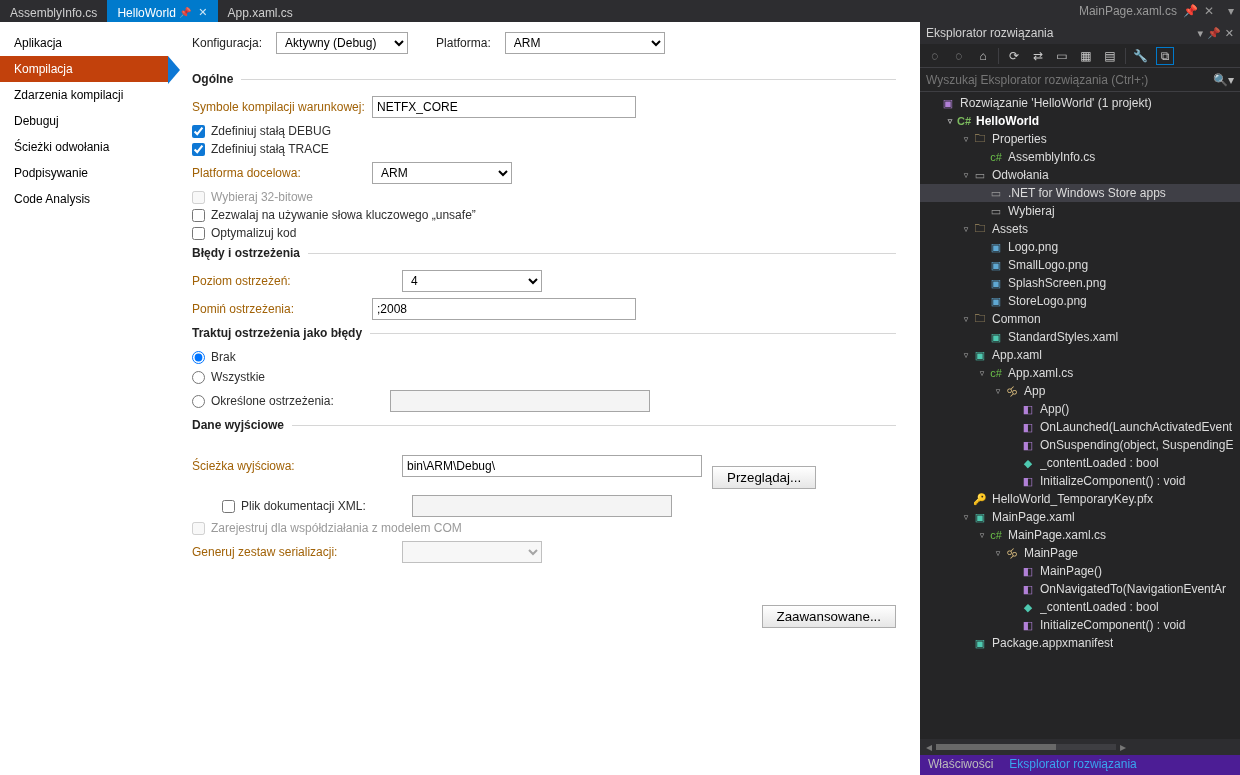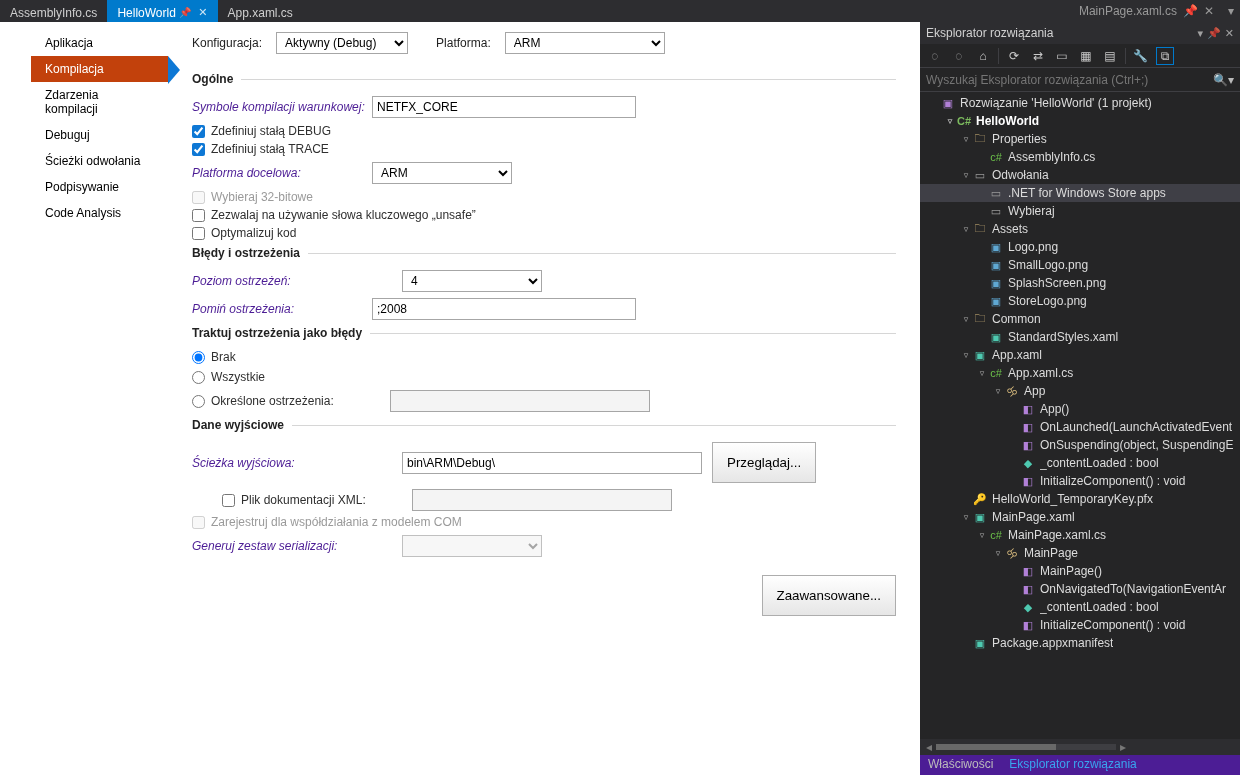--- a/index.html
+++ b/index.html
@@ -9,44 +9,44 @@
 .tab { padding: 3px 10px 0 10px; color: #cfcfcf; display: flex; align-items: center; gap: 4px; cursor: pointer; }
 .tab.active { background: #007acc; color: #fff; }
 .tab .pin { font-size: 10px; opacity: .9; }
 .tab .x { font-size: 11px; opacity: .8; margin-left: 2px; }
 .top-tabs .spacer { flex: 1; }
 .far-tab { color: #999; display: flex; align-items: center; gap: 6px; padding-right: 6px; }
 
 .main-row { display: flex; flex: 1; min-height: 0; }
 .editor-area { width: 920px; background: #fff; color: #000; display: flex; }
 .side-tabs { width: 168px; background: #fff; border-right: 0; padding-top: 8px; }
-.side-tabs .item { padding: 6px 14px; color: #000; cursor: pointer; position: relative; margin-left: 31px; }
+.side-tabs .item { padding: 6px 14px; color: #000; cursor: pointer; position: relative; }
 .side-tabs .item.active { background: #c2410c; color: #fff; }
 .side-tabs .item.active::after {
   content:""; position:absolute; right:-12px; top:0; border-top:14px solid transparent;
   border-bottom:14px solid transparent; border-left:12px solid #0e78d5;
 }
 
 .form { flex: 1; padding: 10px 24px 20px 24px; color: #2f2f2f; overflow: auto; }
 .row { display: flex; align-items: center; gap: 14px; margin-bottom: 18px; }
 .row label { color: #222; }
 select, input[type=text] { border: 1px solid #a6a6a6; background: #fff; padding: 2px 4px; font-size: 12px; height: 22px; }
 select { height: 22px; }
 .sec-head { display: flex; align-items: center; gap: 8px; margin: 6px 0 10px 0; font-weight: 600; color: #222; }
 .sec-head .line { flex: 1; height: 1px; background: #d6d6d6; }
 .fld { display: flex; align-items: center; margin: 6px 0; }
-.fld .lab { width: 180px; color: #4c1d95; font-style: italic; }
+.fld .lab { width: 180px; color: #a16207; }
 .inp-w   { width: 264px; }
 .inp-sm  { width: 140px; }
 .chk { display: flex; align-items: center; gap: 6px; margin: 4px 0 4px 0; }
 .chk input { accent-color: #0e78d5; }
 .chk.disabled { color: #9a9a9a; }
 .chk.disabled input { accent-color: #bbb; }
 .radio { display: flex; align-items: center; gap: 6px; margin: 6px 0; }
-.btn { border: 1px solid #adadad; background: linear-gradient(#fff,#e6e6e6); padding: 12px 14px; cursor: pointer; }
+.btn { border: 1px solid #adadad; background: linear-gradient(#fff,#e6e6e6); padding: 3px 14px; cursor: pointer; margin-top: 24px; }
 .btns-right { display:flex; justify-content:flex-end; margin-top:18px; }
 
 .right-panel { flex: 1; display: flex; flex-direction: column; background: #252526; min-width: 0; }
 .panel-title { display: flex; align-items: center; background: #2d2d30; height: 22px; padding: 0 6px; color: #d2d2d2; }
 .panel-title .t { flex: 1; }
 .panel-title .ic { font-size: 11px; opacity: .7; margin-left: 4px; cursor: pointer; }
 .toolbar { display: flex; align-items: center; gap: 6px; height: 24px; padding: 0 6px; border-bottom: 1px solid #3e3e42; }
 .toolbar .tbtn { width: 18px; height: 18px; display:flex; align-items:center; justify-content:center; color:#c9c9c9; font-size:12px; cursor:pointer; }
 .toolbar .tbtn.framed { border: 1px solid #007acc; }
 .toolbar .sep { width:1px; height:16px; background:#3e3e42; }

